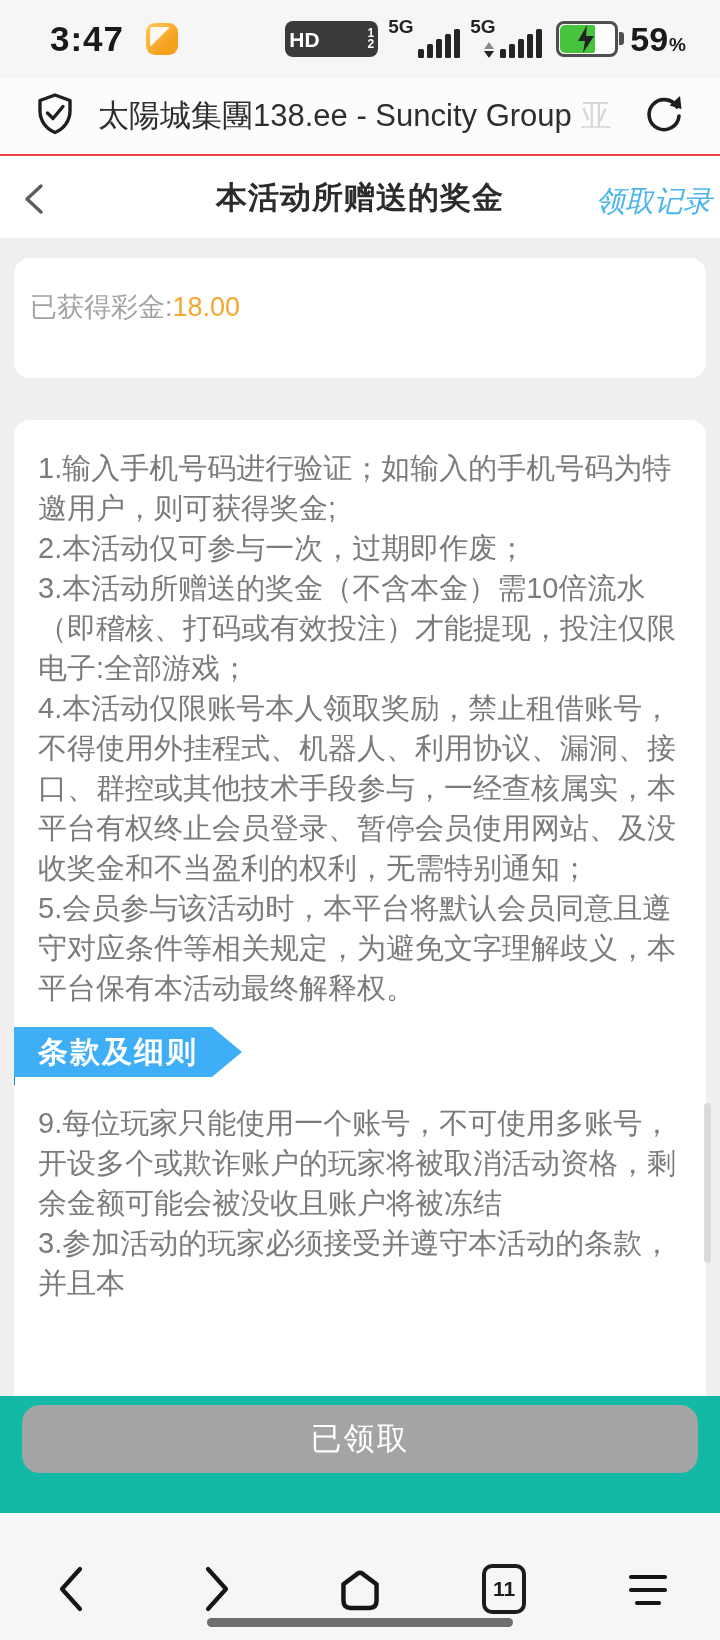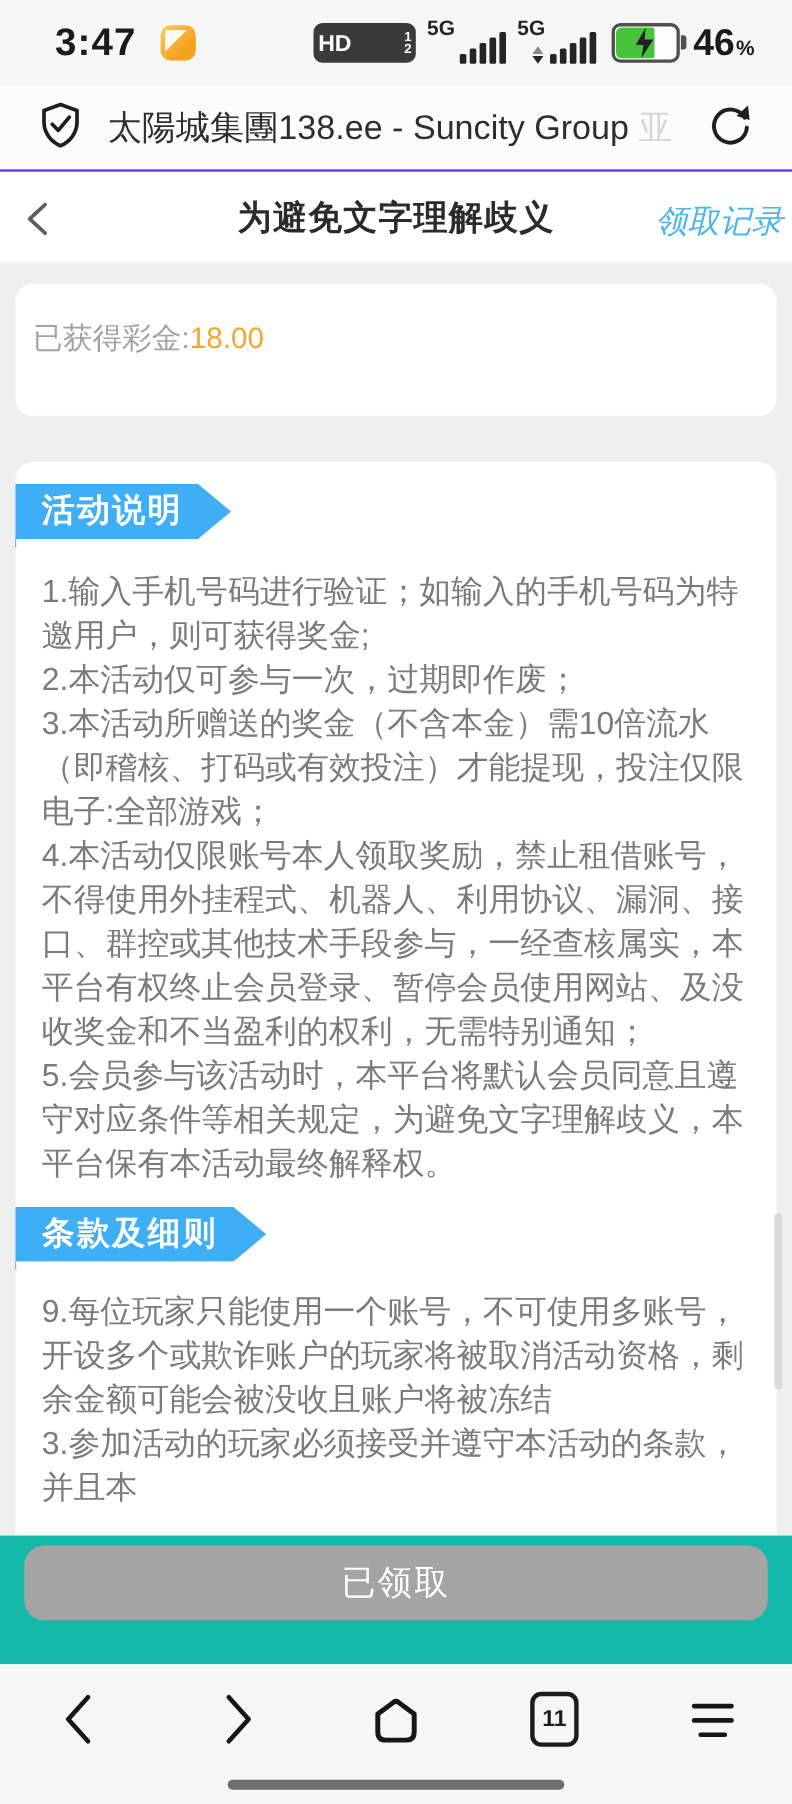--- a/index.html
+++ b/index.html
@@ -52,21 +52,21 @@
   }
   .battery .fill{position:absolute;left:1px;top:1px;bottom:1px;width:62%;background:#46c53c;border-radius:5px 2px 2px 5px;}
   .battery svg{position:absolute;left:14px;top:-1px;}
   .pct{display:flex;align-items:baseline;margin-left:2px;}
   .pct .num{font-size:34px;font-weight:600;color:#1a1a1a;}
   .pct .sign{font-size:19px;font-weight:600;color:#1a1a1a;margin-left:1px;}
   
   .browser-bar{
     position:absolute;top:78px;left:0;width:720px;height:78px;background:#fcfcfc;
     display:flex;align-items:center;padding:0 34px;box-sizing:border-box;
-    border-bottom:2px solid #6d28d9;
+    border-bottom:2px solid #ef4444;
   }
   .url-title{
     flex:1;margin-left:22px;font-size:31px;color:#2e2e2e;
     white-space:nowrap;overflow:hidden;
   }
   .url-title .faded{color:#d7d7d7;}
   
   .page-header{
     position:absolute;top:158px;left:0;width:720px;height:80px;background:#ffffff;
     display:flex;align-items:center;justify-content:center;
@@ -109,21 +109,21 @@
   .bottom-panel{position:absolute;top:1396px;left:0;width:720px;height:117px;background:#14b8a6;}
   .claim-button{
     position:absolute;left:22px;right:22px;top:9px;height:68px;border-radius:18px;
     background:#a4a4a4;color:#ffffff;font-size:31px;letter-spacing:2px;
     display:flex;align-items:center;justify-content:center;border:none;
     font-family:"Liberation Sans", sans-serif;
   }
   
   .nav-bar{
     position:absolute;top:1513px;left:0;width:720px;height:127px;background:#f6f6f6;
-    display:flex;justify-content:space-between;align-items:flex-start;
+    display:flex;justify-content:space-between;align-items:center;
     padding:24px 46px 0 46px;box-sizing:border-box;
   }
   .nav-btn{width:52px;height:52px;display:flex;align-items:center;justify-content:center;}
   .tabs-box{
     width:36px;height:42px;border:4px solid #1c1c1c;border-radius:10px;
     display:flex;align-items:center;justify-content:center;
     font-size:21px;font-weight:700;color:#1c1c1c;
   }
   .home-indicator{
     position:absolute;left:207px;top:1618px;width:306px;height:9px;border-radius:5px;background:#6e6e6e;
@@ -167,21 +167,21 @@
           <i></i>
         </span>
     </span>
     <span class="battery">
       <span class="fill"></span>
       <svg width="26" height="32" viewBox="0 0 26 32">
         <polygon points="14,2 5,18 12,18 10,30 21,13 13,13" fill="#222222"></polygon>
       </svg>
     </span>
     <span class="pct">
-      <span class="num">46</span>
+      <span class="num">59</span>
       <span class="sign">%</span>
     </span>
   </div>
 </div>
 
 <div class="browser-bar">
   <span>
     <svg width="42" height="44" viewBox="0 0 42 44" fill="none">
       <path d="M21 3 L36 8.5 V19 C36 29 29.5 37 21 40.5 C12.5 37 6 29 6 19 V8.5 Z" stroke="#1f1f1f" stroke-width="3.4" stroke-linejoin="round"></path>
       <polyline points="13.5,21 19,26.5 29,14.5" stroke="#1f1f1f" stroke-width="3.4" fill="none" stroke-linecap="round" stroke-linejoin="round"></polyline>
@@ -195,37 +195,33 @@
     </svg>
   </span>
 </div>
 
 <div class="page-header">
   <span class="back-btn">
     <svg width="38" height="38" viewBox="0 0 38 38" fill="none">
       <polyline points="25,6 11,19 25,32" stroke="#5d5d5d" stroke-width="3.4" fill="none" stroke-linecap="round" stroke-linejoin="round"></polyline>
     </svg>
   </span>
-  <span class="page-title">为避免文字理解歧义</span>
+  <span class="page-title">本活动所赠送的奖金</span>
   <span class="claim-link">领取记录</span>
 </div>
 
 <div class="content">
 
   <div class="card result-card">
     <div class="bonus-row">
       <span class="bonus-label">已获得彩金:</span><span class="bonus-value">18.00</span>
     </div>
   </div>
 
   <div class="card rules-card">
-    <div class="ribbon-wrap">
-      <span class="ribbon">活动说明</span>
-      <span class="ribbon-fold"></span>
-    </div>
     <div class="rules">
         <p>1.输入手机号码进行验证；如输入的手机号码为特邀用户，则可获得奖金;</p>
         <p>2.本活动仅可参与一次，过期即作废；</p>
         <p>3.本活动所赠送的奖金（不含本金）需10倍流水（即稽核、打码或有效投注）才能提现，投注仅限电子:全部游戏；</p>
         <p>4.本活动仅限账号本人领取奖励，禁止租借账号，不得使用外挂程式、机器人、利用协议、漏洞、接口、群控或其他技术手段参与，一经查核属实，本平台有权终止会员登录、暂停会员使用网站、及没收奖金和不当盈利的权利，无需特别通知；</p>
         <p>5.会员参与该活动时，本平台将默认会员同意且遵守对应条件等相关规定，为避免文字理解歧义，本平台保有本活动最终解释权。</p>
       </div>
 
     <div class="ribbon-wrap second">
       <span class="ribbon">条款及细则</span>

